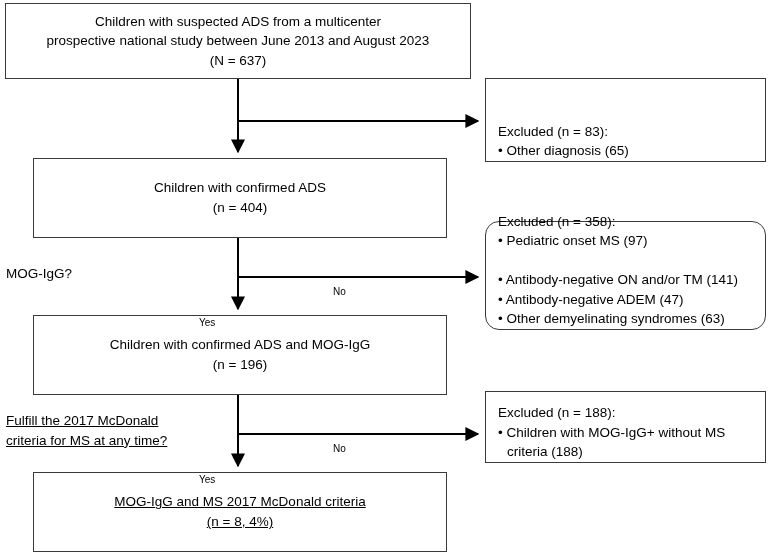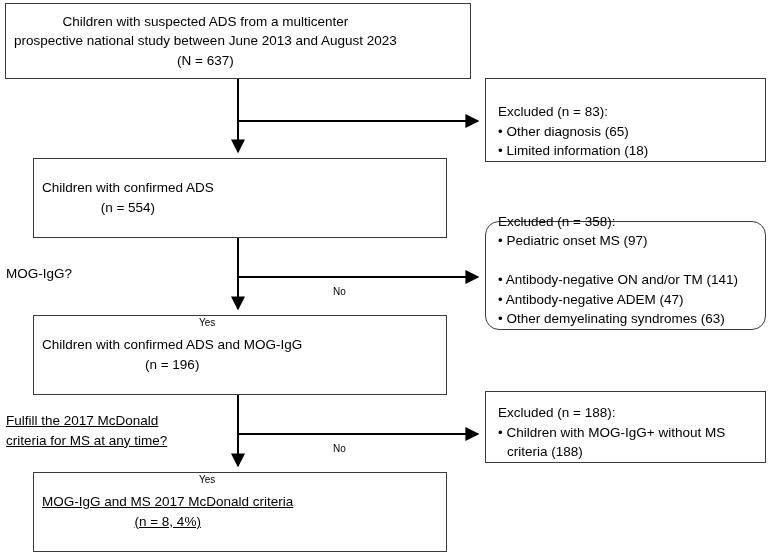--- a/index.html
+++ b/index.html
@@ -16,20 +16,21 @@
     color: #000000;
     overflow: hidden;
   }
   .node {
     position: absolute;
     box-sizing: border-box;
     border: 1.5px solid #3a3a3a;
     background: #ffffff;
     display: flex;
     align-items: center;
+    justify-content: center;
     font-size: 13.5px;
     line-height: 1.45;
     text-align: center;
   }
   .node .inner { padding: 0 8px; }
   .node.left-al {
     align-items: flex-end;
     justify-content: flex-start;
     text-align: left;
   }
@@ -103,21 +104,21 @@
     <div class="inner">
       <span>Children with suspected ADS from a multicenter</span><br>
       <span>prospective national study between June 2013 and August 2023</span><br>
       <span>(N = 637)</span>
     </div>
   </div>
 
   <div class="node" style="left:33px; top:158px; width:414px; height:80px;">
     <div class="inner">
       <span>Children with confirmed ADS</span><br>
-      <span>(n = 554)</span>
+      <span>(n = 404)</span>
     </div>
   </div>
 
   <div class="node" style="left:33px; top:315px; width:414px; height:80px;">
     <div class="inner">
       <span>Children with confirmed ADS and MOG-IgG</span><br>
       <span>(n = 196)</span>
     </div>
   </div>
 
@@ -125,21 +126,20 @@
     <div class="inner">
       <span>MOG-IgG and MS 2017 McDonald criteria</span><br>
       <span>(n = 8, 4%)</span>
     </div>
   </div>
 
   <div class="node left-al" style="left:485px; top:78px; width:281px; height:84px;">
     <div class="inner">
       <span class="excl-line">Excluded (n = 83):</span><br>
       <span class="excl-line">• Other diagnosis (65)</span><br>
-      <span class="excl-line">• Limited information (18)</span>
     </div>
   </div>
 
   <div class="node left-al" style="left:485px; top:221px; width:281px; height:109px;border-radius:14px;">
     <div class="inner">
       <span class="excl-line">Excluded (n = 358):</span><br>
       <span class="excl-line">• Pediatric onset MS (97)</span><br>
       <br>
       <span class="excl-line">• Antibody-negative ON and/or TM (141)</span><br>
       <span class="excl-line">• Antibody-negative ADEM (47)</span><br>

